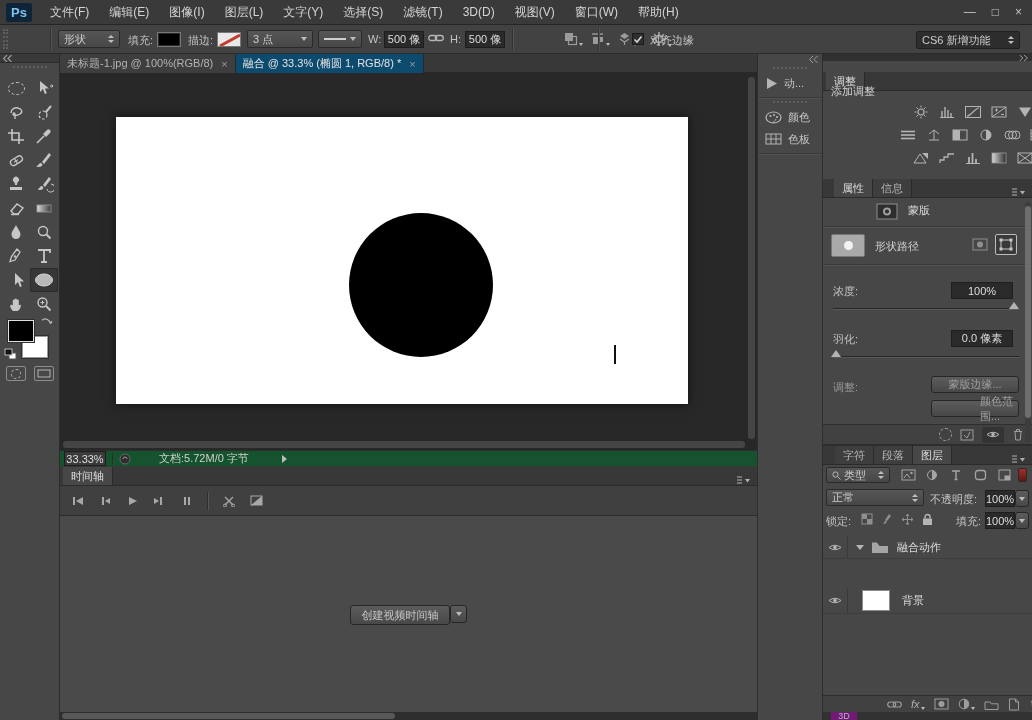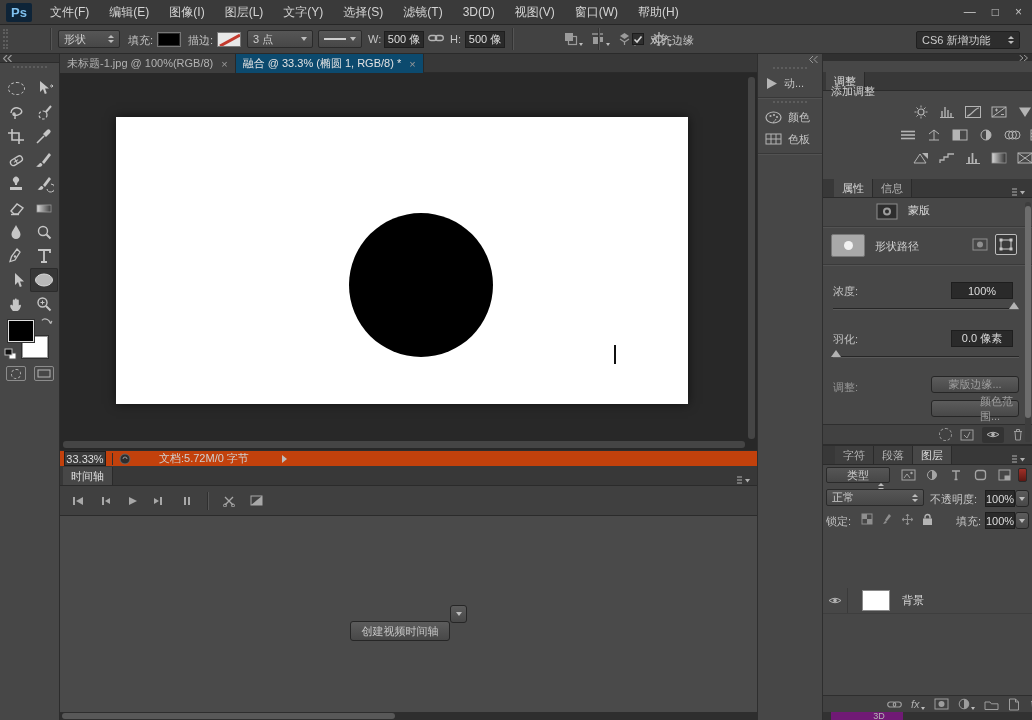--- a/index.html
+++ b/index.html
@@ -40,21 +40,21 @@
   .dtab{height:19px;display:flex;align-items:center;padding:0 7px;font-size:11px;background:#3e3e3e;color:#b3b3b3;border-right:1px solid #282828;white-space:nowrap;}
   .dtab.active{background:#0c4a6e;color:#e2e2e2;}
   .tabclose{margin-left:8px;color:#9a9a9a;font-size:11px;}
   
   .pasteboard{left:60px;top:73px;width:697px;height:377px;background:#282828;}
   .doc{position:absolute;left:56px;top:44px;width:572px;height:287px;background:#fff;box-shadow:0 0 10px rgba(0,0,0,.6);}
   .circle{position:absolute;left:233px;top:96px;width:144px;height:144px;background:#000;border-radius:50%;}
   .textcursor{position:absolute;left:498px;top:228px;width:2px;height:19px;background:#111;}
   .sbv{position:absolute;background:#454545;border-radius:3px;}
   
-  .statusbar{left:60px;top:450px;width:697px;height:16px;background:#c2410c;border-top:1px solid #2d2d2d;display:flex;align-items:center;font-size:11px;}
+  .statusbar{left:60px;top:450px;width:697px;height:16px;background:#14532d;border-top:1px solid #2d2d2d;display:flex;align-items:center;font-size:11px;}
   
   .timeline{left:60px;top:466px;width:697px;height:246px;background:#4a4a4a;}
   .ptabbar{background:#383838;border-bottom:1px solid #2b2b2b;display:flex;align-items:flex-end;height:19px;}
   .ptab{height:18px;display:flex;align-items:center;padding:0 8px;font-size:11px;color:#b5b5b5;background:#3e3e3e;border-right:1px solid #2a2a2a;}
   .ptab.active{background:#474747;color:#dedede;}
   .pmenu{margin-left:auto;margin-right:6px;display:flex;align-items:center;gap:2px;}
   .tlcontrols{height:29px;background:#404040;border-bottom:1px solid #2b2b2b;display:flex;align-items:center;padding-left:8px;gap:7px;}
   .tlbtn{width:20px;height:16px;display:flex;align-items:center;justify-content:center;}
   .btn{background:linear-gradient(#5c5c5c,#484848);border:1px solid #262626;border-radius:3px;color:#c6c6c6;
        font-size:11px;display:flex;align-items:center;justify-content:center;}
@@ -431,21 +431,21 @@
             <circle cx="11" cy="10.5" r="1.5" fill="none" stroke="#a8a8a8"></circle>
           </svg>
         </div>
       <div class="tlbtn">
           <svg width="13" height="11">
             <rect x="1" y="1" width="11" height="9" fill="none" stroke="#a8a8a8"></rect>
             <path d="M1 10 L12 1 L12 10 Z" fill="#a8a8a8"></path>
           </svg>
         </div>
     </div>
-    <div class="a" style="left:290px;top:139px;width:98px;height:18px;margin-top:16px;">
+    <div class="a" style="left:290px;top:139px;width:98px;height:18px;">
       <div class="btn" style="width:98px;height:18px;">创建视频时间轴</div>
     </div>
     <div class="a btn" style="left:390px;top:139px;width:17px;height:18px;">
       <span class="caret" style="margin:0;"></span>
     </div>
   </div>
   <div class="a tlscroll">
       <div class="tlthumb"></div>
     </div>
 
@@ -717,21 +717,21 @@
       <div class="pmenu">
           <svg width="14" height="9">
             <path d="M0 1 L5 1 M0 4 L5 4 M0 7 L5 7" stroke="#b0b0b0"></path>
             <path d="M8 3 L13 3 L10.5 6.5 Z" fill="#b0b0b0"></path>
           </svg>
         </div>
     </div>
 
     <div class="a" style="left:0;top:411px;width:209px;height:247px;">
 
-      <div class="a combo" style="left:3px;top:2px;width:64px;height:16px;flex-direction:column;">
+      <div class="a combo" style="left:3px;top:2px;width:64px;height:16px;">
         <svg width="9" height="9" style="margin-right:3px;">
             <circle cx="3.5" cy="3.5" r="2.6" fill="none" stroke="#b5b5b5"></circle>
             <line x1="5.5" y1="5.5" x2="8.5" y2="8.5" stroke="#b5b5b5"></line>
           </svg>
         <span>类型</span>
         <span class="updown">
             <i class="u"></i>
             <i class="d"></i>
           </span>
       </div>
@@ -803,20 +803,34 @@
             <rect x="1" y="5.5" width="9" height="6.5" fill="#b5b5b5"></rect>
             <path d="M3 5.5 V4 a2.5 2.5 0 0 1 5 0 V5.5" fill="none" stroke="#b5b5b5" stroke-width="1.4"></path>
           </svg>
         </span>
       <span class="a lbl" style="left:133px;top:49px;">填充:</span>
       <div class="a field" style="left:162px;top:47px;width:30px;">100%</div>
       <div class="a btn" style="left:192px;top:47px;width:14px;height:17px;">
           <span class="caret" style="margin:0;border-left-width:3px;border-right-width:3px;"></span>
         </div>
 
+      <div class="lrow" style="top:71px;height:22px;">
+        <div class="eyecell">
+            <svg width="14" height="9">
+              <path d="M1 4.5 Q7 0 13 4.5 Q7 9 1 4.5 Z" fill="none" stroke="#b5b5b5"></path>
+              <circle cx="7" cy="4.5" r="1.8" fill="#b5b5b5"></circle>
+            </svg>
+          </div>
+        <span style="margin-left:8px;width:0;height:0;border-left:4px solid transparent;border-right:4px solid transparent;border-top:5px solid #b5b5b5;"></span>
+        <svg width="18" height="13" style="margin-left:7px;">
+            <path d="M1 3 H7 L8.5 5 H17 V12 H1 Z" fill="#a5a5a5"></path>
+            <path d="M1 3 V1.5 H6 L7 3" fill="#a5a5a5"></path>
+          </svg>
+        <span style="margin-left:8px;font-size:11px;color:#dadada;">融合动作</span>
+      </div>
       <div class="lrow" style="top:123px;height:25px;">
         <div class="eyecell">
             <svg width="14" height="9">
               <path d="M1 4.5 Q7 0 13 4.5 Q7 9 1 4.5 Z" fill="none" stroke="#b5b5b5"></path>
               <circle cx="7" cy="4.5" r="1.8" fill="#b5b5b5"></circle>
             </svg>
           </div>
         <div class="thumbw" style="width:26px;height:19px;margin-left:14px;"></div>
         <span style="margin-left:12px;font-size:11px;color:#dadada;">背景</span>
       </div>
@@ -858,17 +872,17 @@
           </span>
         <span class="iconbtn">
             <svg width="12" height="13">
               <path d="M2 3.5 H10 M4.5 3 V1.5 H7.5 V3 M3 3.5 L3.7 12 H8.3 L9 3.5 M5 5.5 V10 M7 5.5 V10" fill="none" stroke="#9d9d9d"></path>
             </svg>
           </span>
       </div>
     </div>
 
     <div class="a" style="left:0;top:658px;width:209px;height:8px;background:#323232;">
-      <span style="position:absolute;left:8px;top:0;width:48px;height:8px;background:#701a75;color:#b5b5b5;font-size:9px;line-height:9px;text-align:center;display:block;padding-left:24px;">3D</span>
+      <span style="position:absolute;left:8px;top:0;width:26px;height:8px;background:#701a75;color:#b5b5b5;font-size:9px;line-height:9px;text-align:center;display:block;">3D</span>
     </div>
   </div>
 
 </div>
 
 </body></html>

